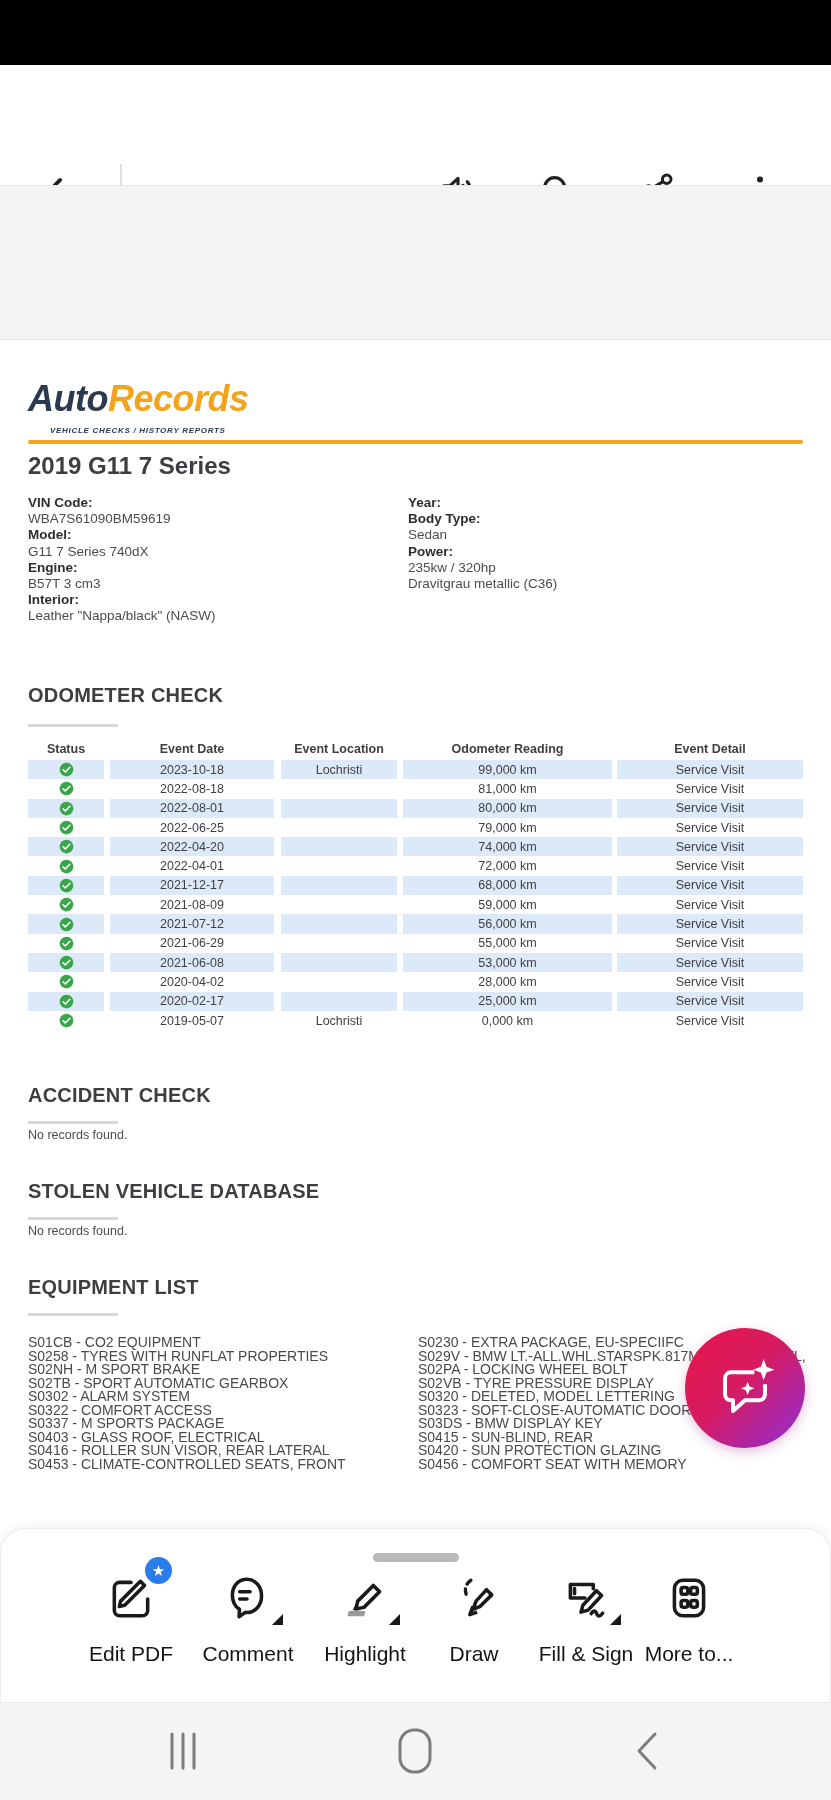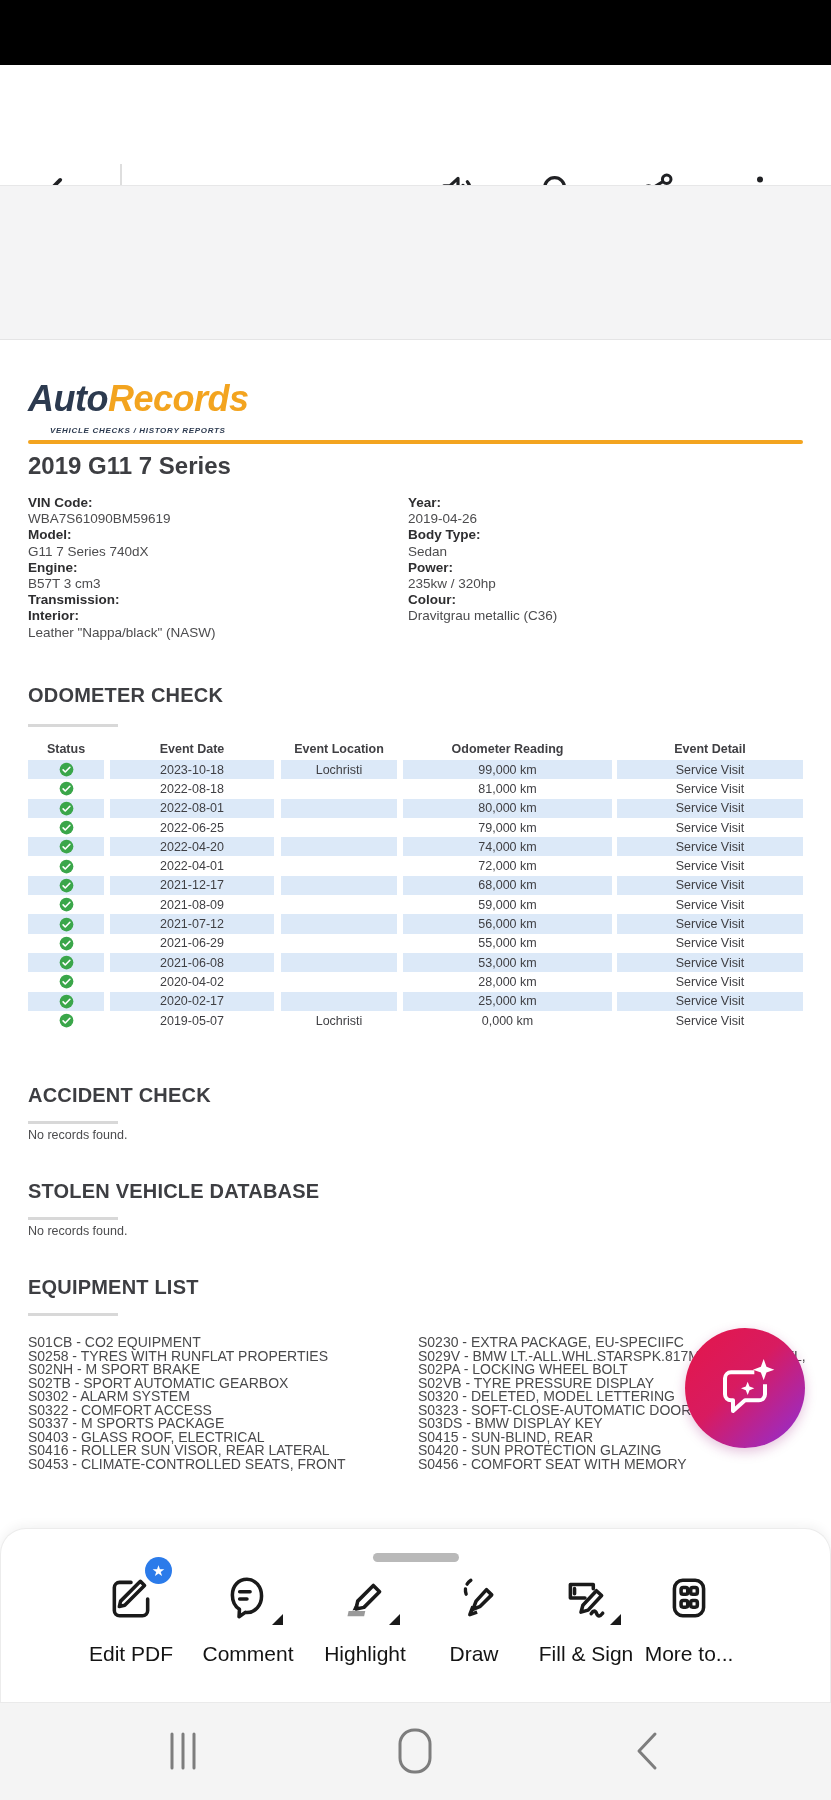--- a/index.html
+++ b/index.html
@@ -176,32 +176,29 @@
     <div class="orange-rule"></div>
     <h1 class="vtitle">2019 G11 7 Series</h1>
 
     <div class="details-col left">
         <div class="d-label">VIN Code:</div>
         <div class="d-value">WBA7S61090BM59619</div>
         <div class="d-label">Model:</div>
         <div class="d-value">G11 7 Series 740dX</div>
         <div class="d-label">Engine:</div>
         <div class="d-value">B57T 3 cm3</div>
-        <div class="d-label">Transmission:</div>
         <div class="d-label">Interior:</div>
         <div class="d-value">Leather "Nappa/black" (NASW)</div>
       </div>
     <div class="details-col right">
         <div class="d-label">Year:</div>
-        <div class="d-value">2019-04-26</div>
         <div class="d-label">Body Type:</div>
         <div class="d-value">Sedan</div>
         <div class="d-label">Power:</div>
         <div class="d-value">235kw / 320hp</div>
-        <div class="d-label">Colour:</div>
         <div class="d-value">Dravitgrau metallic (C36)</div>
       </div>
 
     <h2 class="sec" style="top:344px;">ODOMETER CHECK</h2>
     <div class="sec-hr" style="top:384px;"></div>
     <div class="t-head">
         <div class="cell c0">Status</div>
         <div class="cell c1">Event Date</div>
         <div class="cell c2">Event Location</div>
         <div class="cell c3">Odometer Reading</div>

